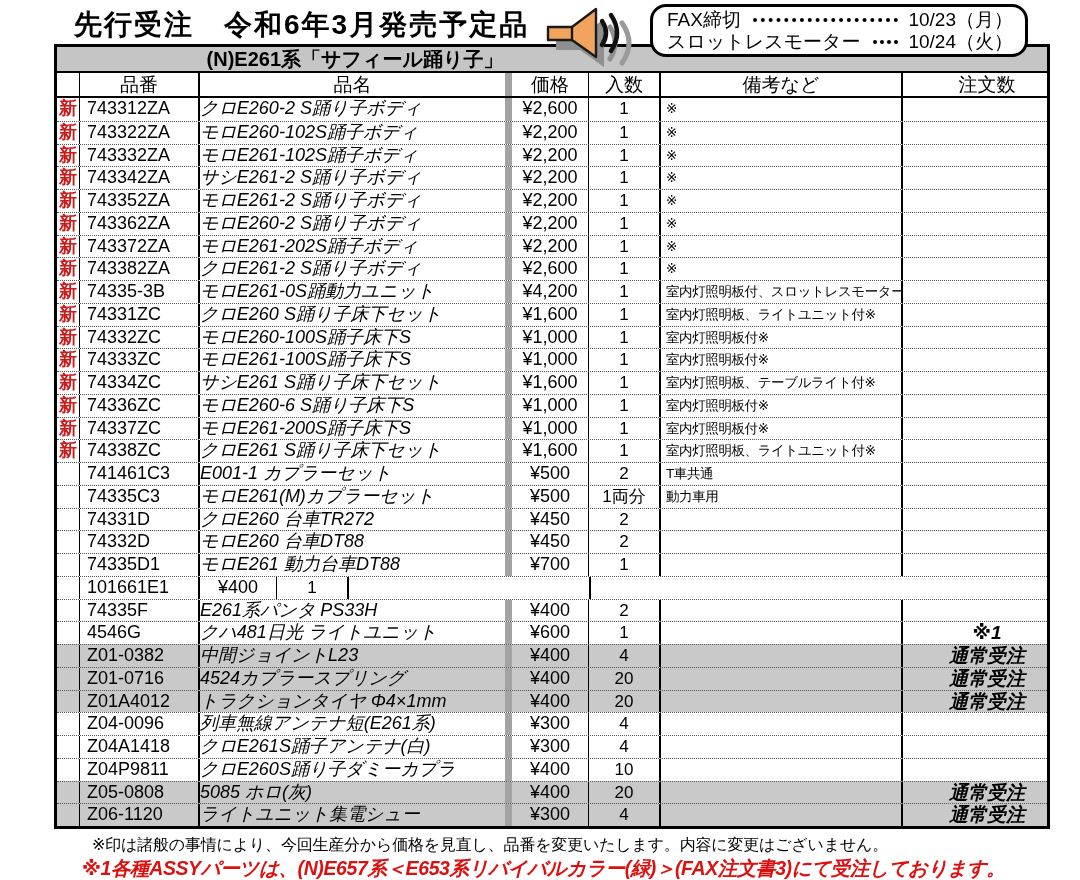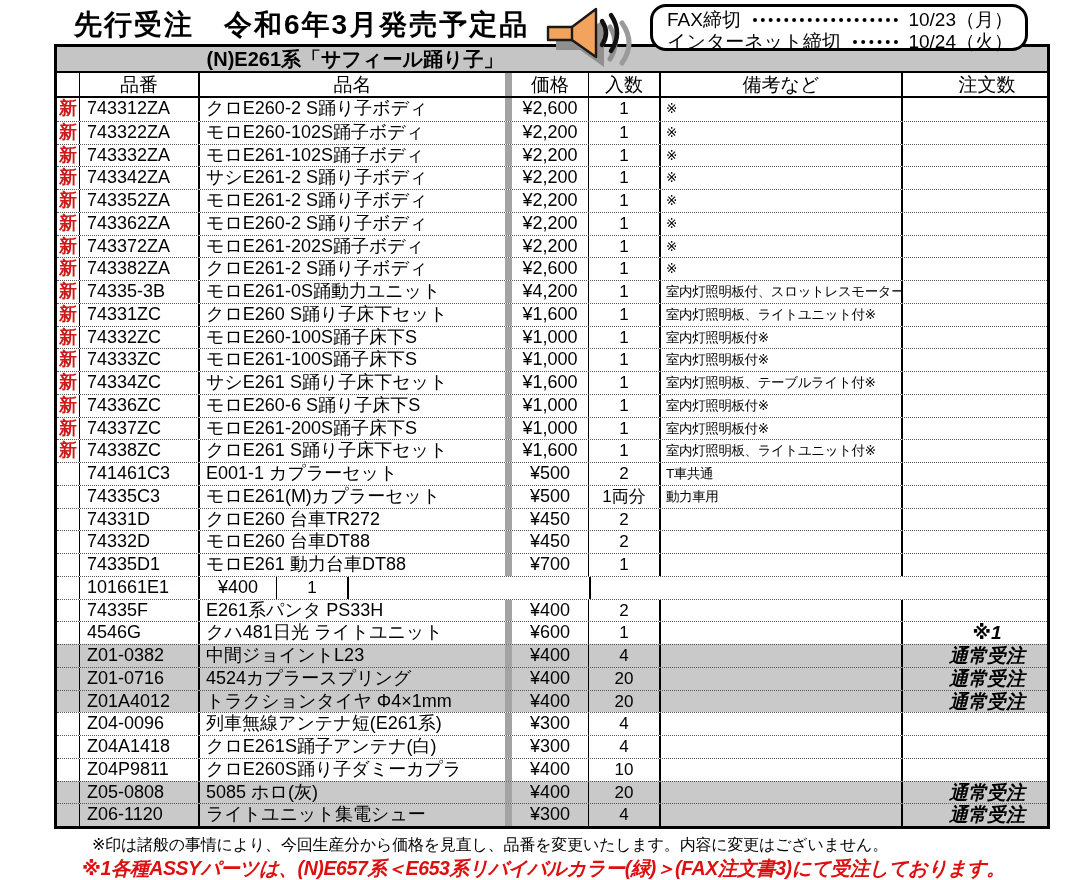--- a/index.html
+++ b/index.html
@@ -34,29 +34,29 @@
   .td { overflow:hidden; white-space:nowrap; }
   .c-new   { width:23px;  border-right:1px solid #000; text-align:center; }
   .c-code  { width:120px; border-right:2px solid #000; }
   .c-name  { width:312px; border-right:7px solid #a3a3a3; }
   .c-price { width:77px;  border-right:1px solid #000; text-align:center; }
   .c-qty   { width:72px;  border-right:2px solid #000; text-align:center; }
   .c-note  { width:242px; border-right:2px solid #000; }
   .c-order { flex:1; text-align:center;margin-left:24px; }
   .td.c-new  { color:#cc1a1a; font-weight:bold; }
   .td.c-code { padding-left:7px; }
-  .td.c-name { padding-left:6px; }
+  .td.c-name { padding-left:0;font-style:italic; }
   .td.c-qty  { font-size:17px; }
   .td.c-note { padding-left:5px; font-size:13.5px; letter-spacing:-0.4px; }
   .td.c-order{ font-weight:bold; font-style:italic; font-size:19px; }
   
   .deadline-box {
-    position:absolute; left:650px; top:4px; width:378px; height:47px;
+    position:absolute; left:650px; top:4px; width:378px; height:53px;
     background:#fff; border:3px solid #000; border-radius:16px;
-    padding:2px 12px 2px 14px; display:flex; flex-direction:column; justify-content:flex-start;
+    padding:2px 12px 2px 14px; display:flex; flex-direction:column; justify-content:center;
     z-index:3;
   }
   .dl-row { display:flex; align-items:center; height:22px; font-size:19px; white-space:nowrap; }
   .dl-label { flex:0 0 auto; }
   .dl-leader { flex:1 1 auto; border-top:4px dotted #000; margin:0 10px 0 12px; height:0; }
   .dl-date { flex:0 0 92px; text-align:left; }
   
   .speaker { position:absolute; left:544px; top:3px; width:104px; height:66px; z-index:2; }
   
   .footnote-1 { position:absolute; left:92px; top:835px; font-size:16px; letter-spacing:-0.2px; }
@@ -427,21 +427,21 @@
     </svg>
   </div>
 
   <div class="deadline-box">
     <div class="dl-row">
       <span class="dl-label">FAX締切</span>
       <span class="dl-leader"></span>
       <span class="dl-date">10/23（月）</span>
     </div>
     <div class="dl-row">
-      <span class="dl-label">インターネット締切</span>
+      <span class="dl-label">スロットレスモーター</span>
       <span class="dl-leader"></span>
       <span class="dl-date">10/24（火）</span>
     </div>
   </div>
 
   <p class="footnote-1">※印は諸般の事情により、今回生産分から価格を見直し、品番を変更いたします。内容に変更はございません。</p>
   <p class="footnote-2">※1各種ASSYパーツは、(N)E657系＜E653系リバイバルカラー(緑)＞(FAX注文書3)にて受注しております。</p>
 
 </div>
 

